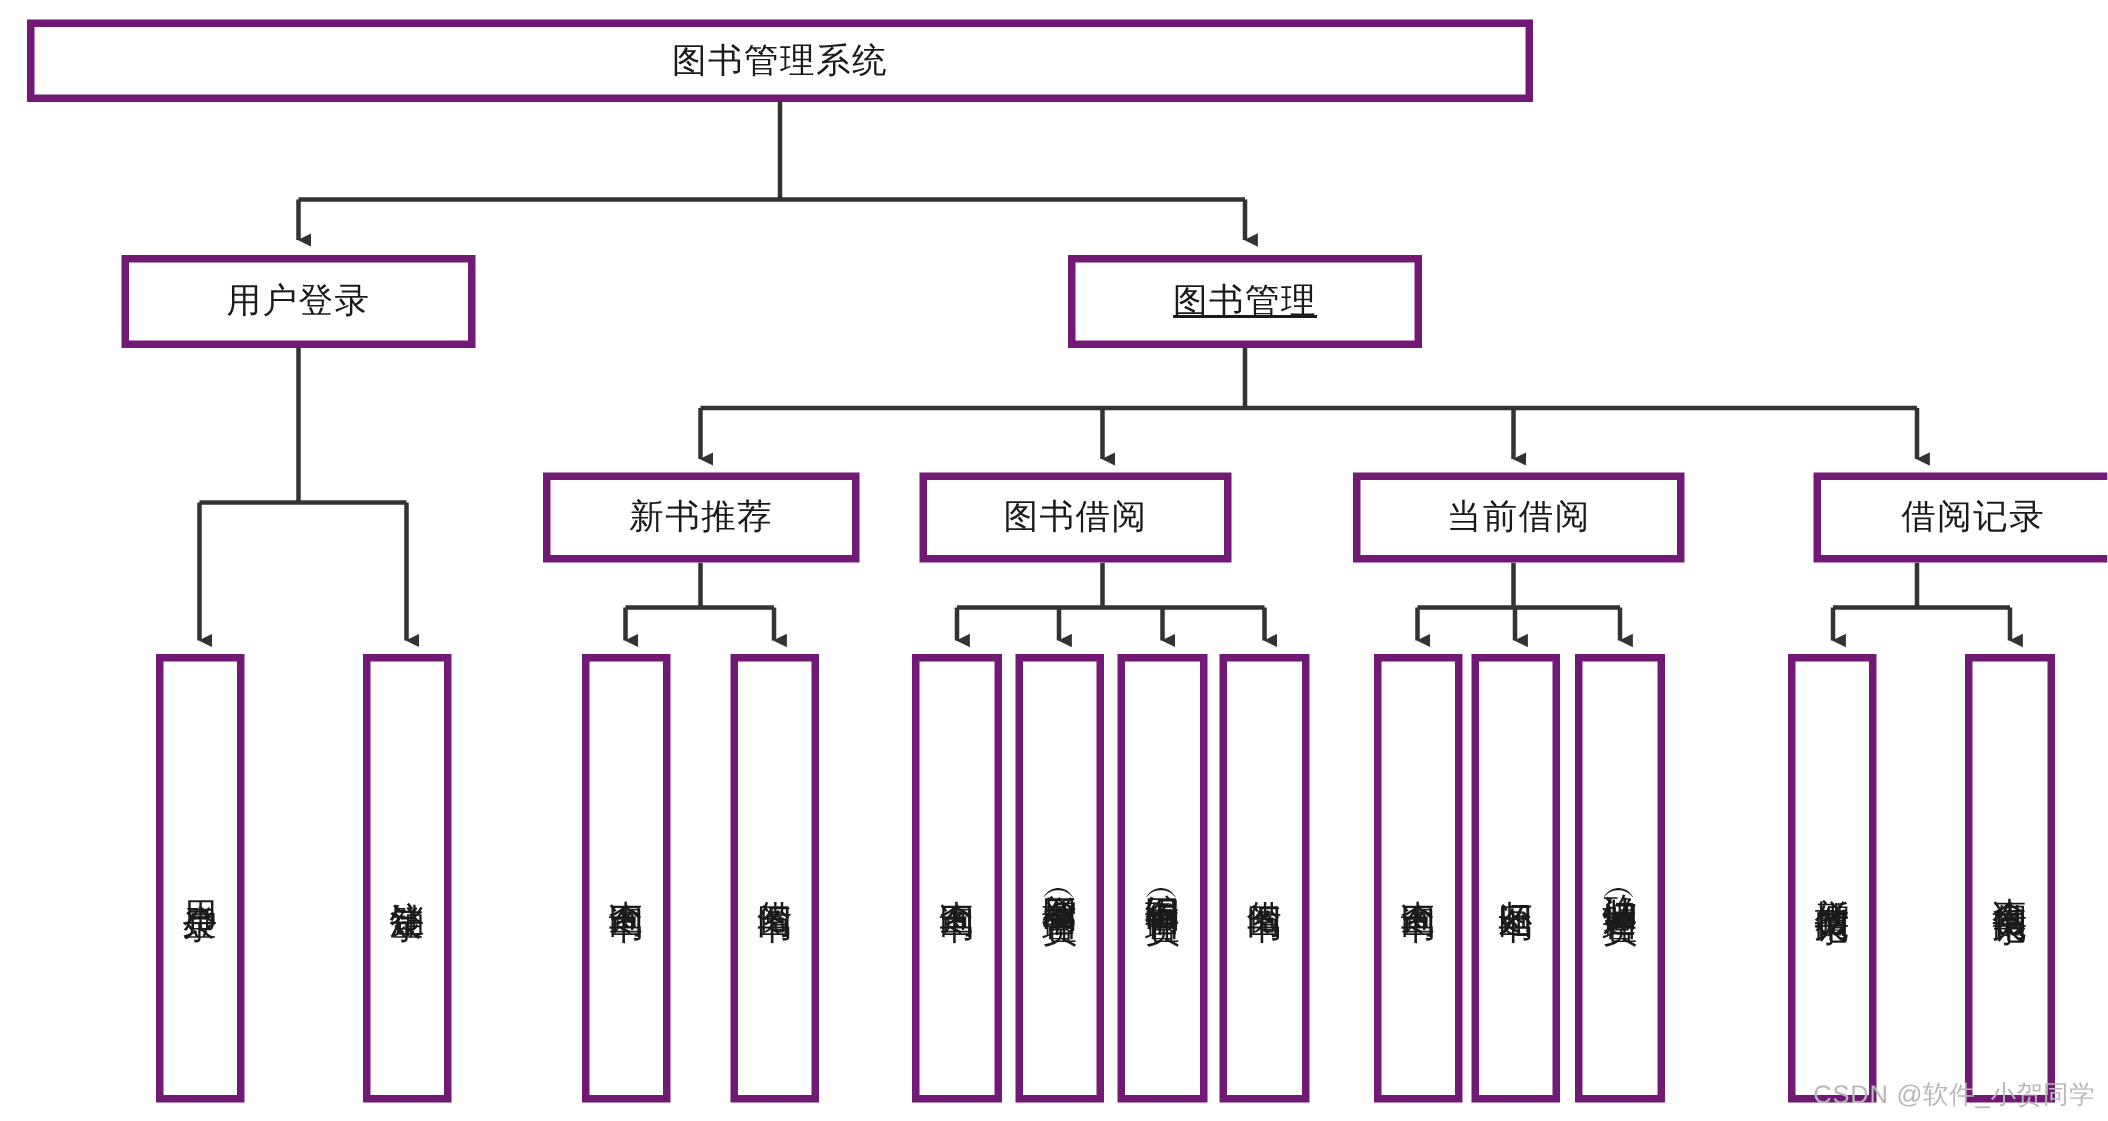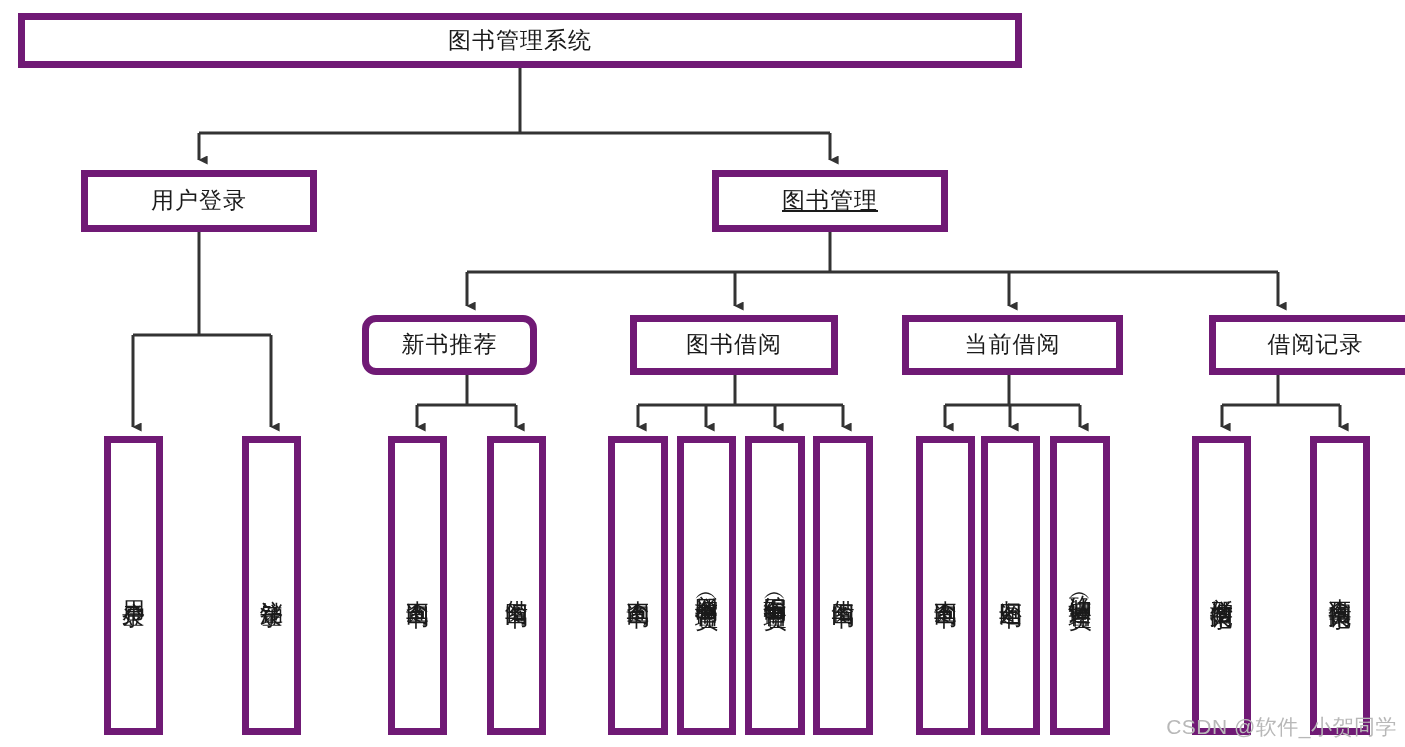--- a/index.html
+++ b/index.html
@@ -21,21 +21,21 @@
     position: absolute;
     left: 0;
     top: 0;
     width: 1405px;
     height: 747px;
     pointer-events: none;
   }
   .node {
     position: absolute;
     box-sizing: border-box;
-    border: 7px solid #701a75;
+    border: 5px solid #701a75;
     background: #ffffff;
     display: flex;
     align-items: center;
     justify-content: center;
     color: #1a1a1a;
   }
   .node.h {
     font-size: 23px;
     letter-spacing: 1px;
     line-height: 1.2;
@@ -51,21 +51,21 @@
   }
   .node.v .vtext {
     writing-mode: vertical-rl;
     text-orientation: upright;
     white-space: nowrap;
   }
   .watermark {
     position: absolute;
     right: 8px;
     bottom: 6px;
-    font-size: 21px;
+    font-size: 17px;
     color: #b8b8b8;
     letter-spacing: 0.5px;
     white-space: nowrap;
   }
 </style>
 </head>
 <body>
 
 <div id="canvas">
 
@@ -124,24 +124,24 @@
     <span>图书管理系统</span>
   </div>
 
   <div class="node h" style="left:81px; top:170px; width:236px; height:62px;">
     <span>用户登录</span>
   </div>
   <div class="node h" style="left:712px; top:170px; width:236px; height:62px;text-decoration:underline;">
     <span>图书管理</span>
   </div>
 
-  <div class="node h" style="left:362px; top:315px; width:175px; height:60px;border-radius:14px;">
+  <div class="node h" style="left:362px; top:315px; width:211px; height:60px;">
     <span>新书推荐</span>
   </div>
-  <div class="node h" style="left:630px; top:315px; width:208px; height:60px;text-align:center;">
+  <div class="node h" style="left:613px; top:315px; width:208px; height:60px;text-align:center;">
     <span>图书借阅</span>
   </div>
   <div class="node h" style="left:902px; top:315px; width:221px; height:60px;">
     <span>当前借阅</span>
   </div>
   <div class="node h" style="left:1172px; top:315px; width:213px; height:60px;margin-left:37px;">
     <span>借阅记录</span>
   </div>
 
   <div class="node v" style="left:104px; top:436px; width:59px; height:299px;">

